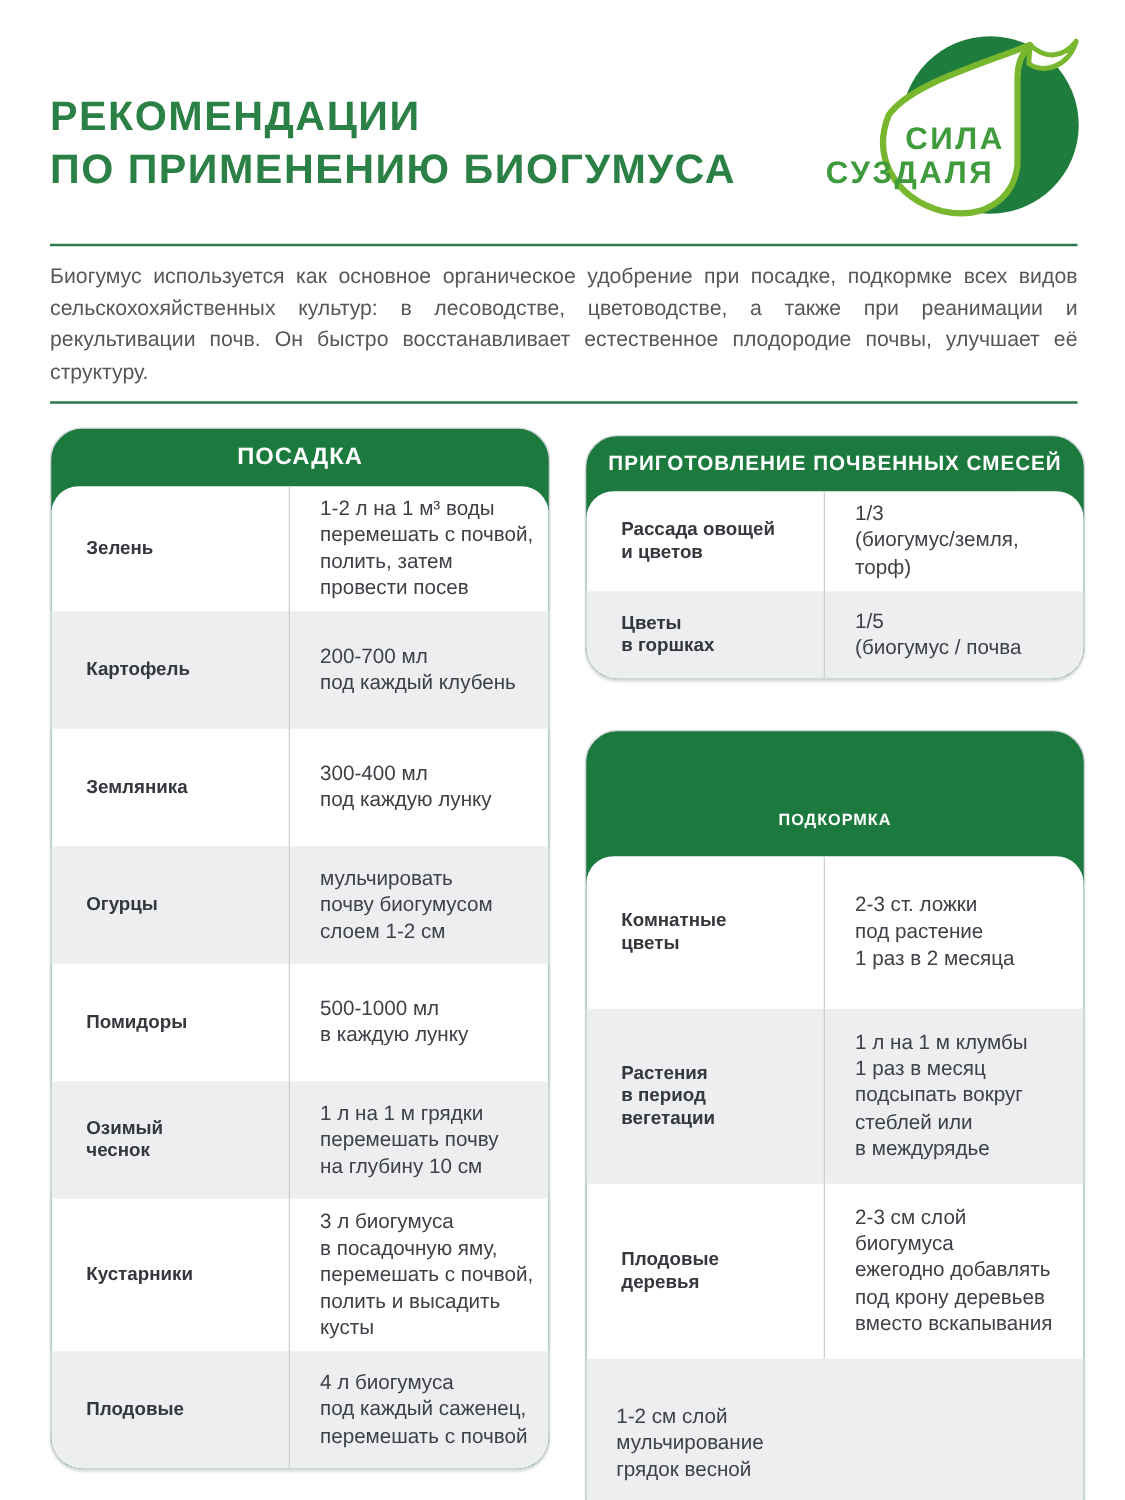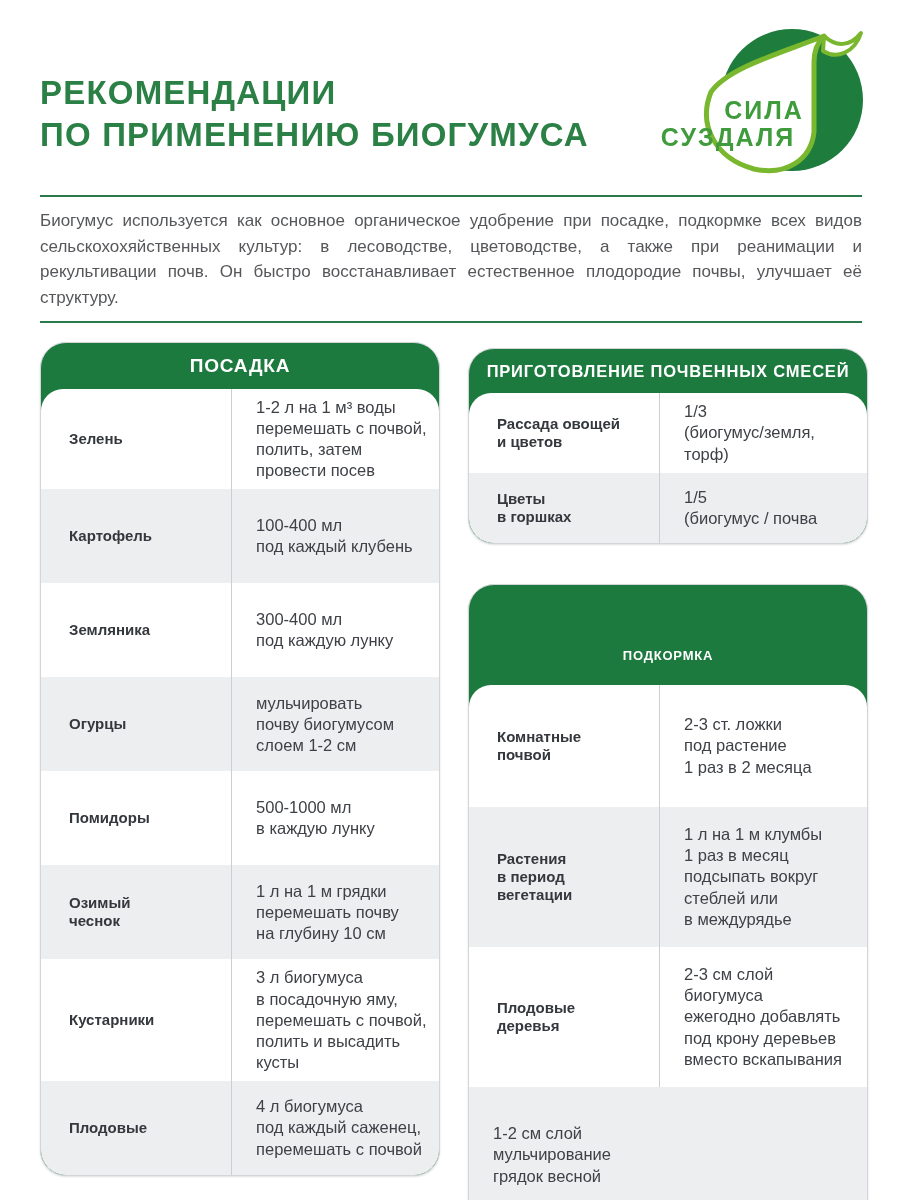--- a/index.html
+++ b/index.html
@@ -83,21 +83,21 @@
         <div class="tbody">
           <div class="row">
             <div class="cell label">Зелень</div>
             <div class="cell value">1-2 л на 1 м³ воды
 перемешать с почвой,
 полить, затем
 провести посев</div>
           </div>
           <div class="row">
             <div class="cell label">Картофель</div>
-            <div class="cell value">100-400 мл
+            <div class="cell value">200-700 мл
 под каждый клубень</div>
           </div>
           <div class="row">
             <div class="cell label">Земляника</div>
             <div class="cell value">300-400 мл
 под каждую лунку</div>
           </div>
           <div class="row">
             <div class="cell label">Огурцы</div>
             <div class="cell value">мульчировать
@@ -153,21 +153,21 @@
 (биогумус / почва</div>
           </div>
         </div>
       </section>
 
       <section class="tbl tbl-podkormka">
         <div class="thead">ПОДКОРМКА</div>
         <div class="tbody">
           <div class="row">
             <div class="cell label">Комнатные
-почвой</div>
+цветы</div>
             <div class="cell value">2-3 ст. ложки
 под растение
 1 раз в 2 месяца</div>
           </div>
           <div class="row">
             <div class="cell label">Растения
 в период
 вегетации</div>
             <div class="cell value">1 л на 1 м клумбы
 1 раз в месяц

